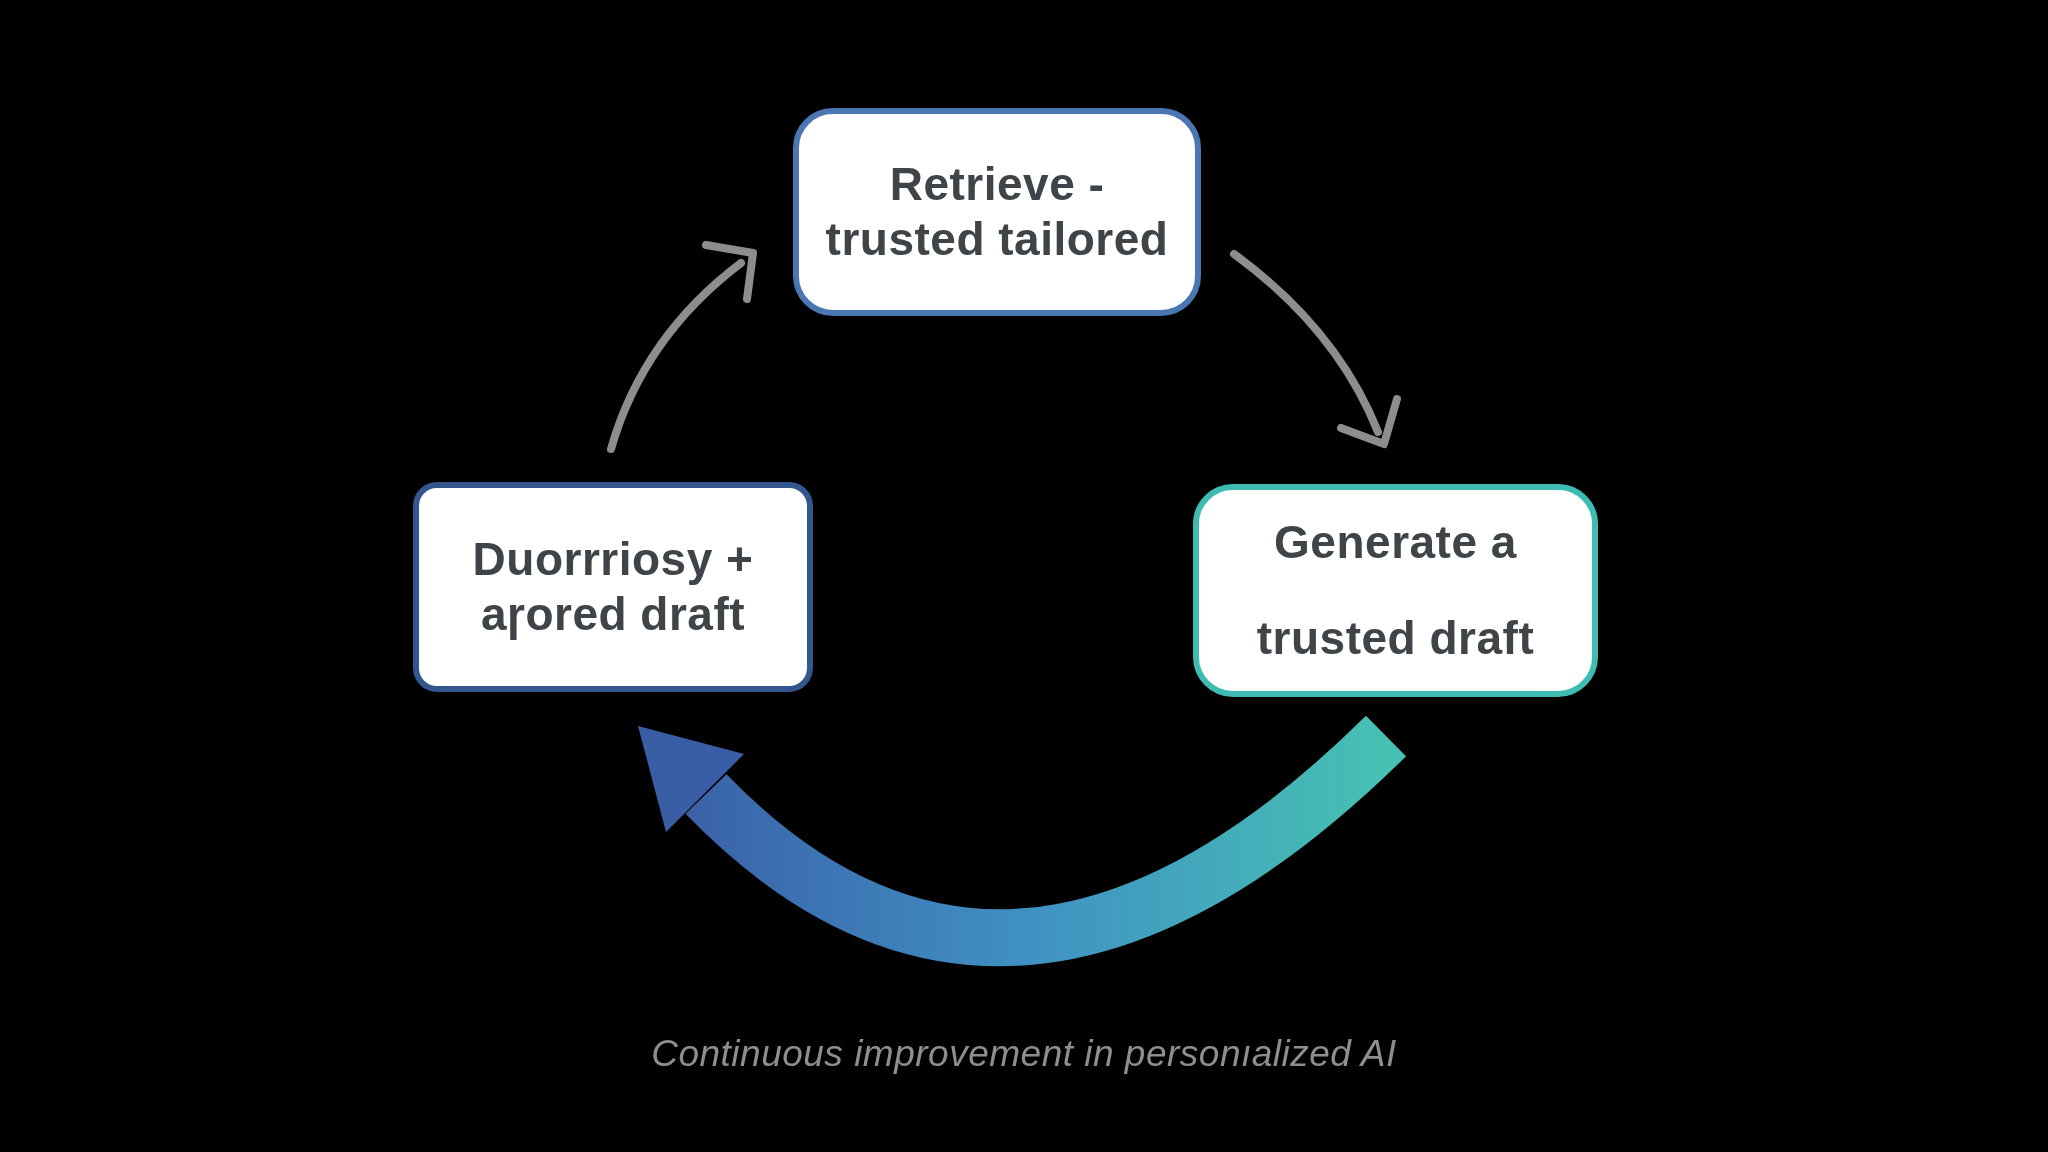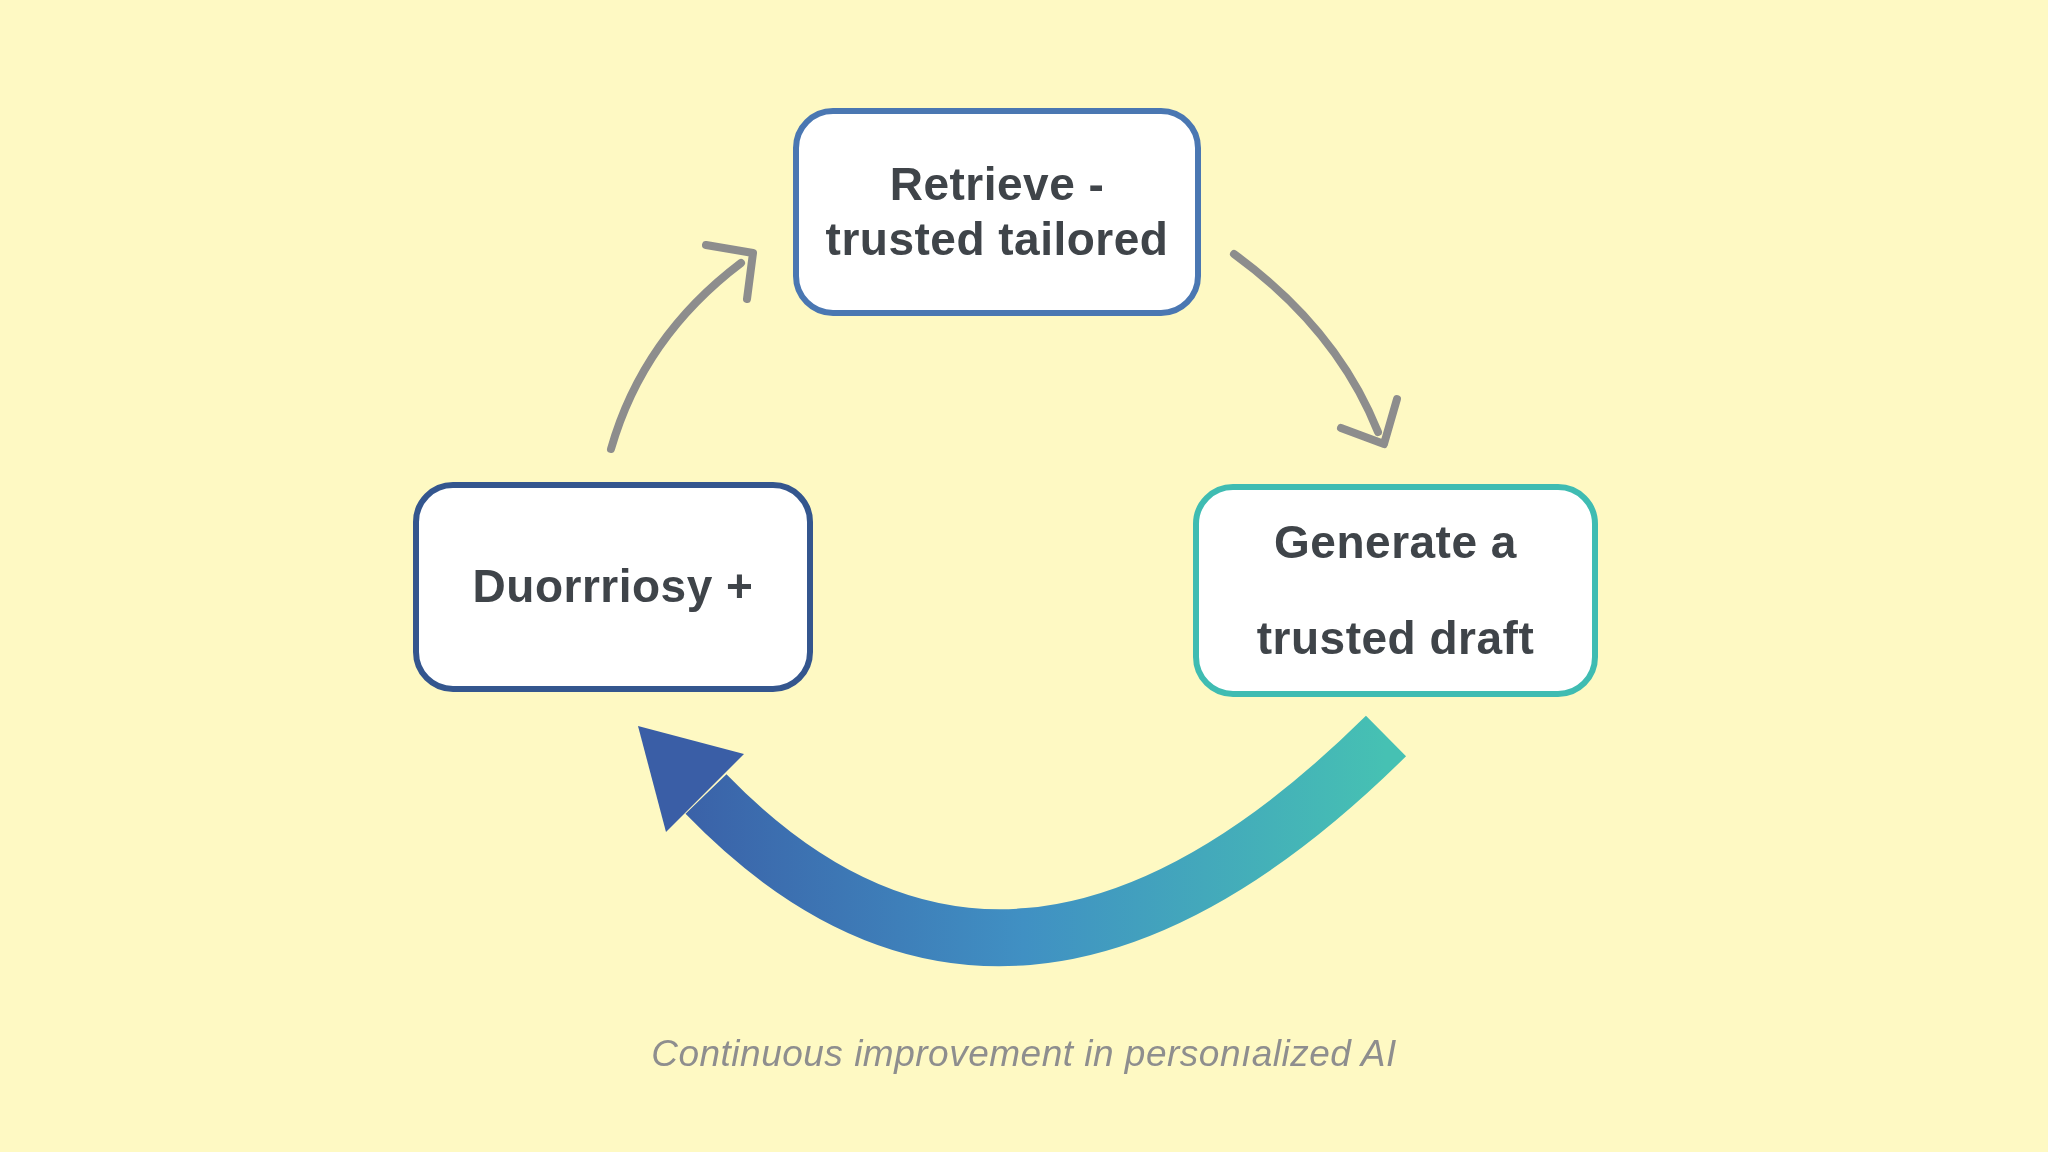--- a/index.html
+++ b/index.html
@@ -64,21 +64,21 @@
     text-align: center;
     font-size: 37px;
     font-weight: 400;
     letter-spacing: 0.5px;
     font-style: italic;
   }
 </style>
 </head>
 <body>
 
-<div class="stage" style="background-color: #fef9c3; color: rgb(63, 68, 73);">
+<div class="stage" style="background-color: #000000; color: rgb(63, 68, 73);">
 
   <svg class="arrow-layer" viewBox="0 0 2048 1152" xmlns="http://www.w3.org/2000/svg" aria-hidden="true">
     <defs>
       <linearGradient id="swooshGrad" gradientUnits="userSpaceOnUse" x1="1386" y1="860" x2="660" y2="860">
         <stop offset="0" stop-color="#46c1b3"></stop>
         <stop offset="0.5" stop-color="#4090c3"></stop>
         <stop offset="1" stop-color="#3a5ea6"></stop>
       </linearGradient>
     </defs>
 
@@ -95,19 +95,20 @@
   <div class="node node-retrieve" style="border-color: rgb(74, 119, 178);">
     <span>Retrieve -</span>
     <span>trusted tailored</span>
   </div>
 
   <div class="node node-generate" style="border-color: rgb(63, 188, 178);">
     <span>Generate a</span>
     <span>trusted draft</span>
   </div>
 
-  <div class="node node-review" style="border-color: rgb(52, 86, 142);">
+  <div class="node node-review" style="border-color: rgb(52, 86, 142); border-radius: 24px;">
     <span>Duorrriosy +</span>
+    <span>aɼored draft</span>
   </div>
 
   <div class="caption" style="color: rgb(142, 142, 142);">Continuous improvement in personıalized AI</div>
 
 </div>
 
 </body></html>

